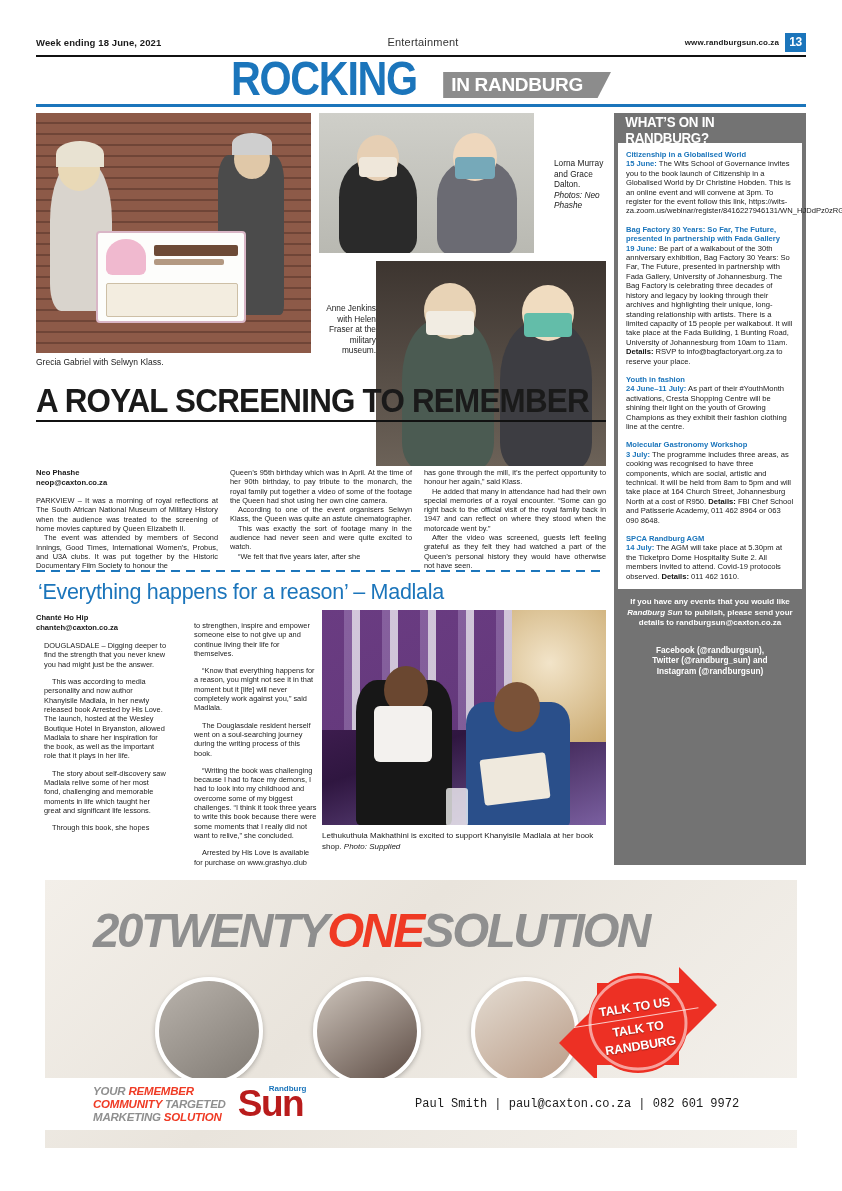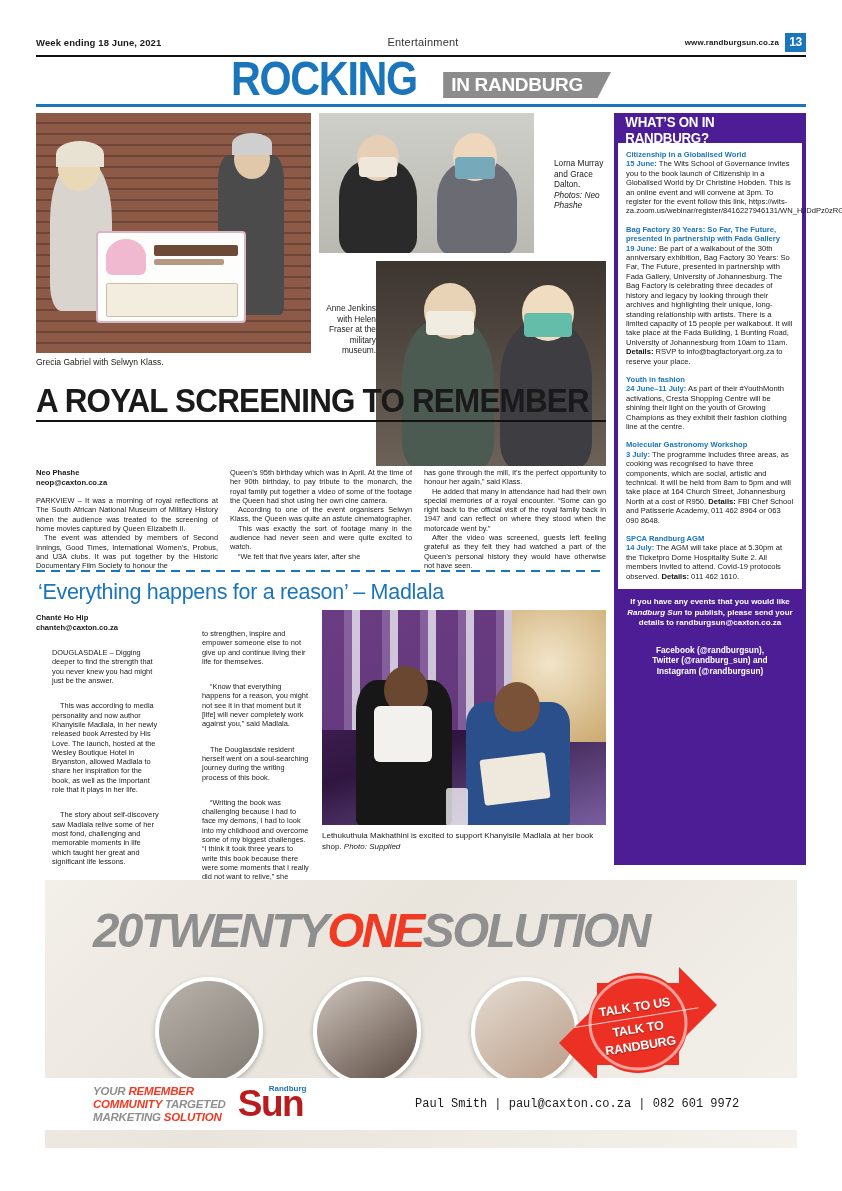--- a/index.html
+++ b/index.html
@@ -96,28 +96,28 @@
   }
 
   
   .hl2 {
     position:absolute; left:38px; top:580px; width:570px;
     font-size:21.5px; color:#1b75bb; letter-spacing:-0.3px; white-space:nowrap;
   }
 
   .cols2 { position:absolute; left:36px; top:613px; width:290px; display:flex; gap:11px; }
   .col2 { width:139px; font-size:7.4px; line-height:9.3px; text-align:left; }
-  .col2 p { margin:16px; text-indent:8px; }
+  .col2 p { margin:8px; text-indent:8px; }
   .col2 p.first { text-indent:0; }
 
   .ph-4 { position:absolute; left:322px; top:610px; width:284px; height:215px; overflow:hidden; }
   .cap-4 { position:absolute; left:322px; top:831px; width:284px; font-size:8px; line-height:10.5px; }
 
   
-  .sidebar { position:absolute; left:614px; top:113px; width:192px; height:752px; background:#4c1d95; padding:4px; }
+  .sidebar { position:absolute; left:614px; top:113px; width:192px; height:752px; background:#737373; padding:4px; }
   .sb-title {
     height:26px; display:flex; align-items:center; justify-content:center;
     color:#fff; font-size:14.5px; font-weight:bold; letter-spacing:-0.3px;
     transform:scaleX(0.92);
   }
   .sb-body { background:#fff; padding:7px 8px 8px 8px; }
   .ev { margin-bottom:9px; }
   .ev:last-child { margin-bottom:0; }
   .ev-title { color:#1b75bb; font-weight:bold; font-size:7.6px; line-height:9.4px; }
   .ev-text { font-size:7.6px; line-height:9.4px; }

